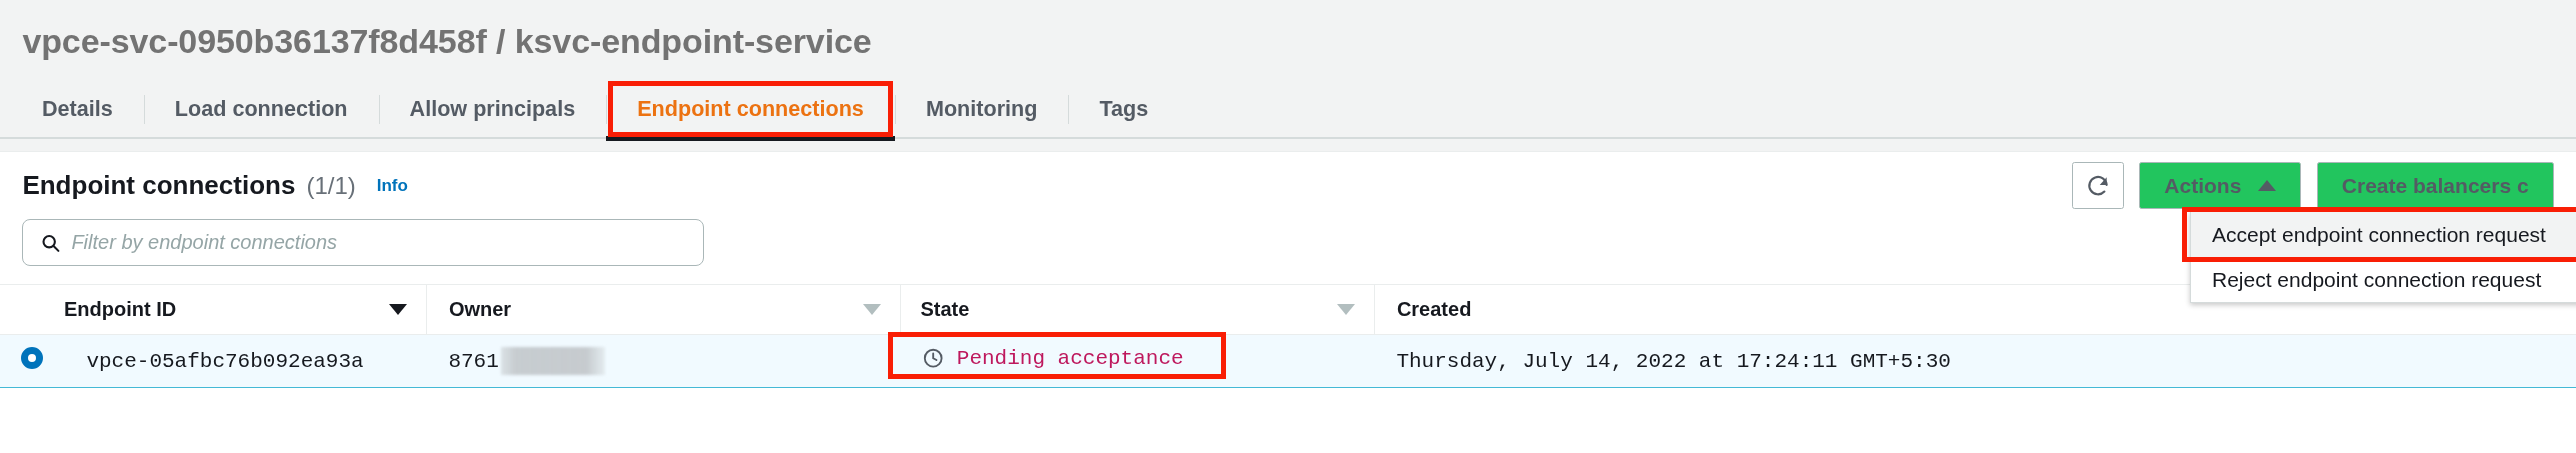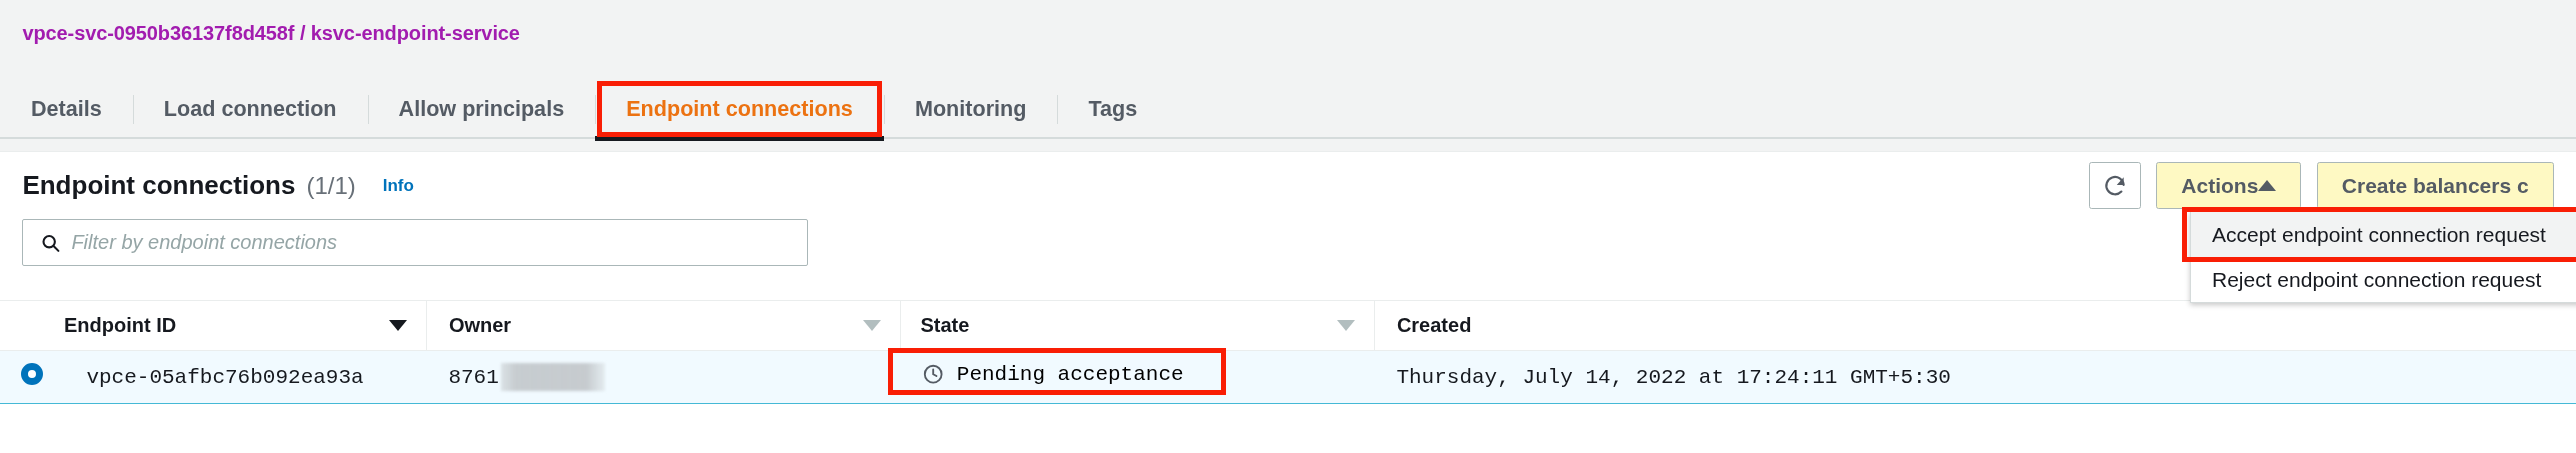--- a/index.html
+++ b/index.html
@@ -10,34 +10,34 @@
     overflow: hidden;
   }
 
   
   .page-header {
     height: 79px;
     padding: 22.4px 0 0 22.4px;
     background: #f2f3f3;
   }
   .page-title {
-    font-size: 20px;
-    font-weight: 700;
-    color: #a21caf;
+    font-size: 34px;
+    font-weight: 700;
+    color: #737373;
     letter-spacing: -0.1px;
   }
 
   
   .tabbar {
     position: relative;
     height: 60px;
     background: #f2f3f3;
     display: flex;
     align-items: stretch;
-    padding-left: 0;
+    padding-left: 11px;
   }
   .tabbar::after {
     content: "";
     position: absolute;
     left: 0; right: 0; bottom: 0;
     height: 1.7px;
     background: #d5dbdb;
   }
   .tab {
     position: relative;
@@ -100,41 +100,41 @@
     font-size: 24px;
     font-weight: 400;
     color: #687078;
     margin-left: 11px;
     white-space: nowrap;
   }
   .info-link {
     font-size: 17px;
     font-weight: 700;
     color: #0073bb;
-    margin-left: 27px;
+    margin-left: 21px;
     cursor: pointer;
     text-decoration: none;
   }
   .head-spacer { flex: 1; }
 
   .icon-btn {
     width: 52px; height: 47px;
     border: 0.9px solid #aab7b8;
     border-radius: 2.6px;
     background: #fff;
     display: flex; align-items: center; justify-content: center;
     cursor: pointer;
   }
   .btn {
     height: 47px;
     border: 0.9px solid #aab7b8;
     border-radius: 2.6px;
-    background: #fef9c3;
+    background: #22c55e;
     display: flex; align-items: center; justify-content: center;
-    gap: 0;
+    gap: 17px;
     padding: 0 24px;
     margin-left: 15.5px;
     font-size: 21px;
     font-weight: 700;
     color: #545b64;
     cursor: pointer;
     white-space: nowrap;
   }
   .caret-up {
     width: 0; height: 0;
@@ -171,24 +171,24 @@
     width: 438px; height: 55px;
     border: 5.2px solid #f91e05;
     pointer-events: none;
     z-index: 21;
   }
 
   
   .filter-row { padding: 0 22.4px; }
   .filter-box {
     position: relative;
-    width: 786px;
+    width: 682px;
     height: 47px;
     border: 0.9px solid #aab7b8;
-    border-radius: 2px;
+    border-radius: 8px;
     background: #fff;
     display: flex;
     align-items: center;
     padding-left: 48px;
     cursor: text;
   }
   .filter-input {
     border: none;
     outline: none;
     width: 100%;
@@ -200,21 +200,21 @@
   }
   .filter-input::placeholder { color: #95a5a6; font-style: italic; opacity: 1; }
   .search-icon {
     position: absolute;
     left: 17px; top: 50%;
     transform: translateY(-50%);
     width: 21px; height: 21px;
   }
 
   
-  .tbl { width: 100%; border-collapse: collapse; margin-top: 34px; }
+  .tbl { width: 100%; border-collapse: collapse; margin-top: 18px; }
   .tbl thead tr { border-top: 0.9px solid #eaeded; border-bottom: 0.9px solid #eaeded; }
   .tbl th {
     height: 50px;
     text-align: left;
     font-size: 20px;
     font-weight: 700;
     color: #16191f;
     padding: 0;
     vertical-align: middle;
     position: relative;
@@ -267,21 +267,21 @@
     vertical-align: middle;
     margin-left: 1.7px;
     background: linear-gradient(90deg,
        rgba(200,205,208,.55) 0%, rgba(195,200,204,.92) 14%,
        rgba(195,200,204,.95) 82%, rgba(205,210,212,.35) 100%);
     filter: blur(1.7px);
   }
 
   .state-cell { position: relative; }
   .state-wrap { display: inline-flex; align-items: center; gap: 12px; }
-  .state-text { font-size: 21px; color: #000000; }
+  .state-text { font-size: 21px; color: #be185d; }
   .state-annot {
     position: absolute;
     left: -12px; top: -3.5px;
     width: 338px; height: 47px;
     border: 5.2px solid #f91e05;
     pointer-events: none;
   }
   .clock-icon { width: 22.4px; height: 22.4px; flex: none; }
 </style>
 </head>

